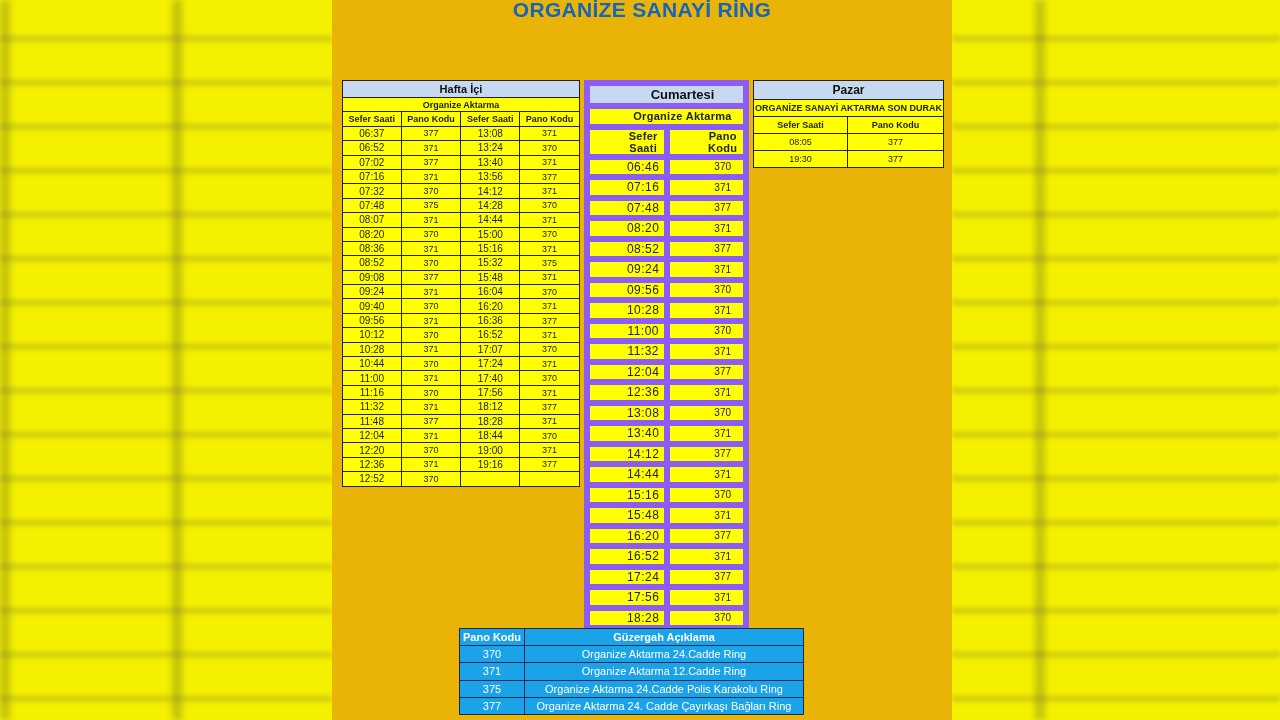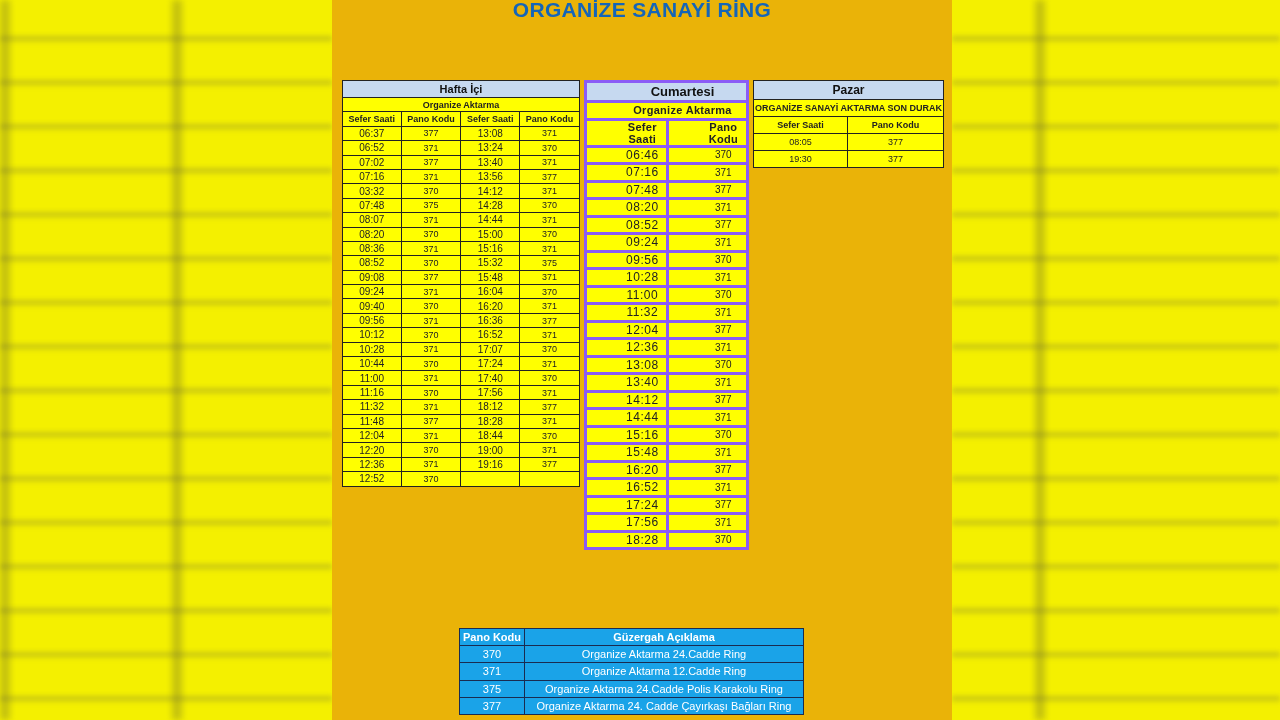--- a/index.html
+++ b/index.html
@@ -46,21 +46,21 @@
 
   
   #t-weekday { left: 10px; top: 80px; width: 238px; font-size: 9px; padding-left: 12px; }
   #t-weekday td { height: 13.4px; border: 1px solid #222; }
   #t-weekday .time { font-size: 10px; margin-top: 40px; }
   #t-weekday .h1 { font-size: 11px; height: 16px; border: 1px solid #222; }
   #t-weekday .h2, #t-weekday .h3 { font-weight: bold; font-size: 9px; }
 
   
   #t-sat { left: 252px; top: 80px; width: 165px; font-size: 10px; }
-  #t-sat td { height: 14.5px; border: 3px solid #8b5cf6; padding-left: 32px; }
+  #t-sat td { height: 14.5px; border: 6px solid #8b5cf6; padding-left: 32px; }
   #t-sat .time { font-size: 12px; letter-spacing: 0.5px; text-align: center; }
   #t-sat .h1 { font-size: 13px; height: 17px; }
   #t-sat .h2, #t-sat .h3 { font-weight: bold; font-size: 11px; letter-spacing: 0.3px; }
 
   
   #t-sun { left: 421px; top: 80px; width: 191px; font-size: 9px; }
   #t-sun td { height: 16px; border: 1px solid #222; }
   #t-sun .h1 { font-size: 12px; height: 18px; }
   #t-sun .h2 { font-weight: bold; font-size: 9px; }
   #t-sun .h3 { font-weight: bold; font-size: 9px; }
@@ -120,21 +120,21 @@
           <td class="ylw time">13:40</td>
           <td class="ylw">371</td>
         </tr>
         <tr>
           <td class="ylw time">07:16</td>
           <td class="ylw">371</td>
           <td class="ylw time">13:56</td>
           <td class="ylw">377</td>
         </tr>
         <tr>
-          <td class="ylw time">03:32</td>
+          <td class="ylw time">07:32</td>
           <td class="ylw">370</td>
           <td class="ylw time">14:12</td>
           <td class="ylw">371</td>
         </tr>
         <tr>
           <td class="ylw time">07:48</td>
           <td class="ylw">375</td>
           <td class="ylw time">14:28</td>
           <td class="ylw">370</td>
         </tr>

